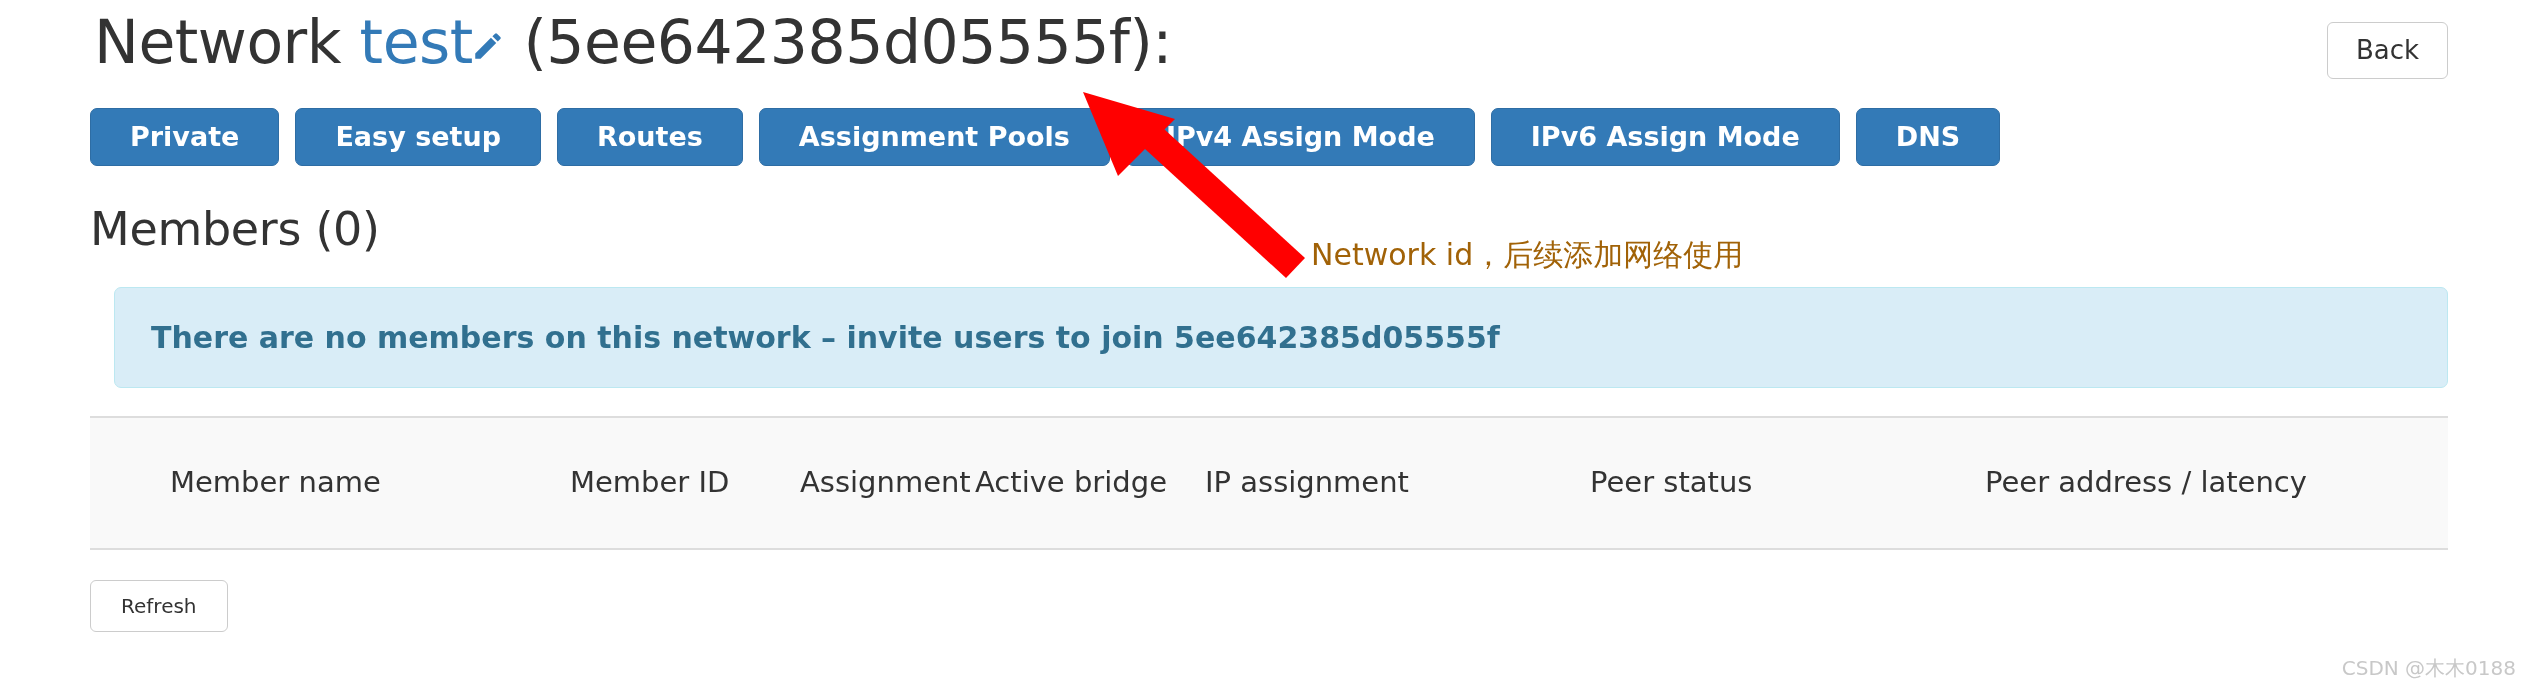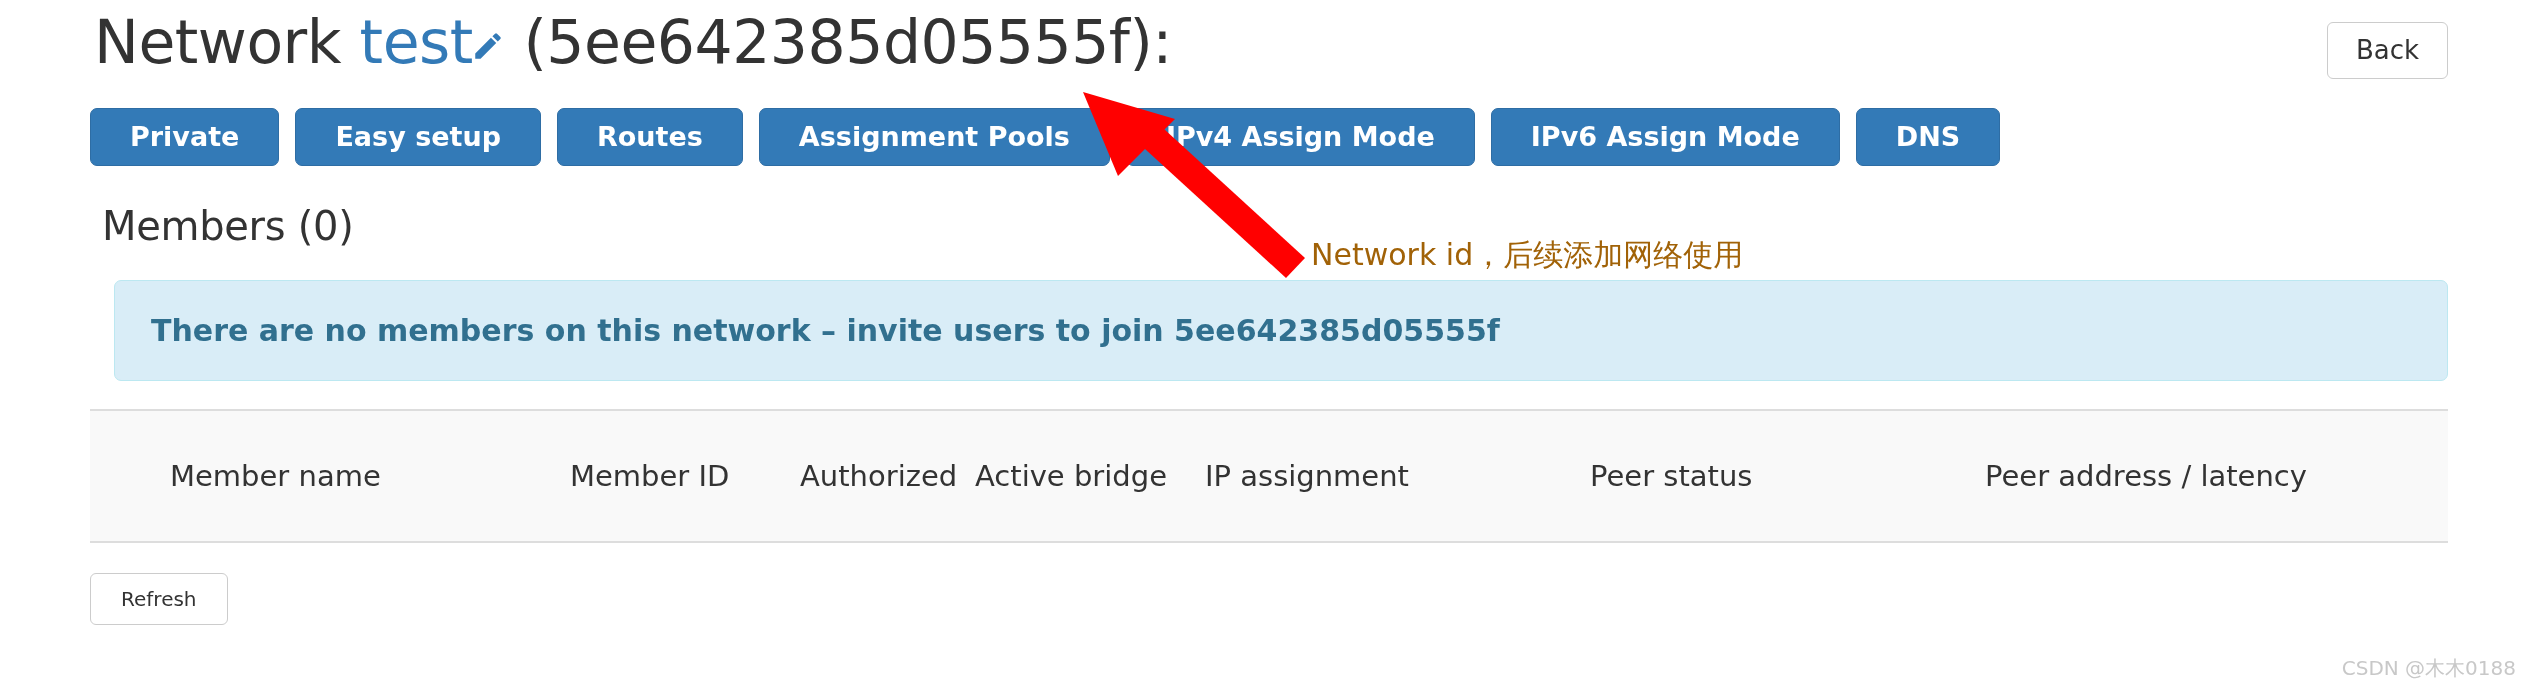--- a/index.html
+++ b/index.html
@@ -81,24 +81,24 @@
     font-family: "DejaVu Sans", "Liberation Sans", sans-serif;
     padding: 0 39px;
     height: 58px;
     line-height: 56px;
     white-space: nowrap;
     cursor: pointer;
   }
 
   
   .members-heading {
-    font-size: 40px;
+    font-size: 46px;
     font-weight: normal;
     color: #333333;
-    margin: 38px 0 0 12px;
+    margin: 38px 0 0 0;
     line-height: 1.1;
     letter-spacing: -0.3px;
   }
 
   
   .alert-box {
     margin-top: 32px;
     background: #d9edf7;
     border: 1px solid #bce8f1;
     border-radius: 7px;
@@ -204,21 +204,21 @@
 
   <h2 class="members-heading">Members (0)</h2>
 
   <div class="alert-box">There are no members on this network – invite users to join 5ee642385d05555f</div>
 
   <table class="members-table">
     <thead>
       <tr>
         <th class="col-member-name">Member name</th>
         <th class="col-member-id">Member ID</th>
-        <th class="col-authorized">Authorized</th>
+        <th class="col-authorized">Assignment</th>
         <th class="col-active-bridge">Active bridge</th>
         <th class="col-ip-assign">IP assignment</th>
         <th class="col-peer-status">Peer status</th>
         <th class="col-peer-address">Peer address / latency</th>
       </tr>
     </thead>
     <tbody></tbody>
   </table>
 
   <button class="refresh-button">Refresh</button>

